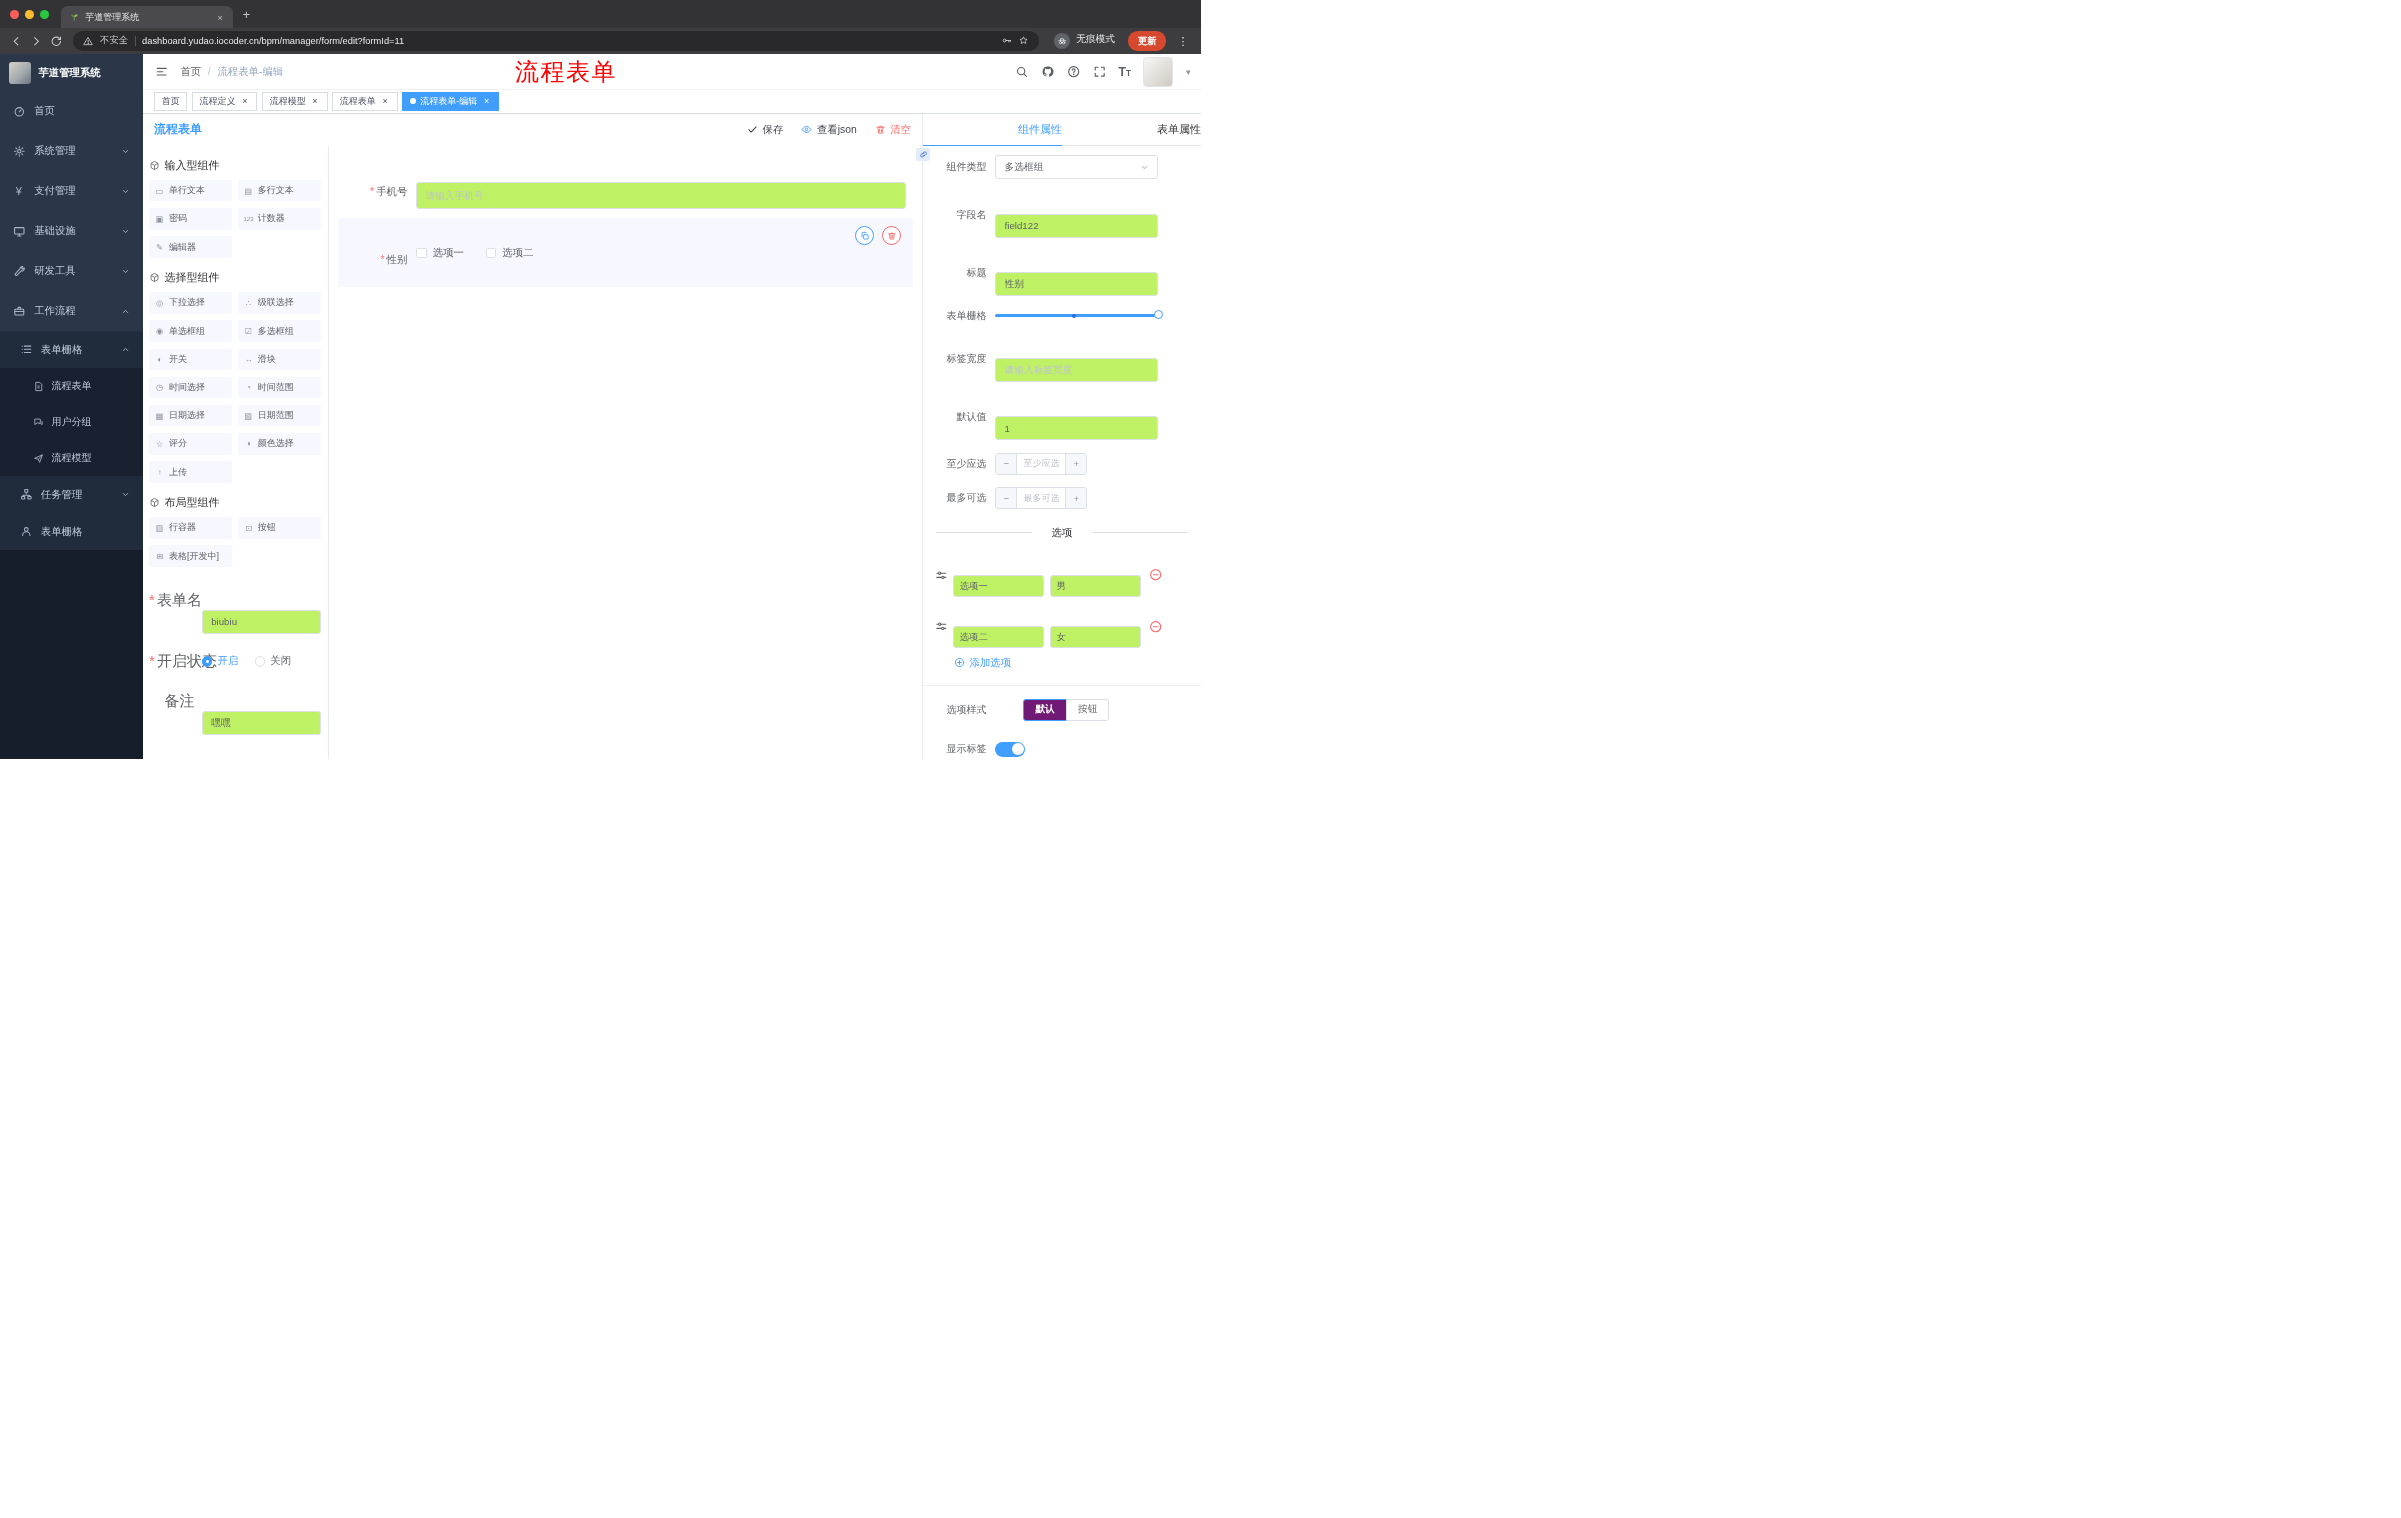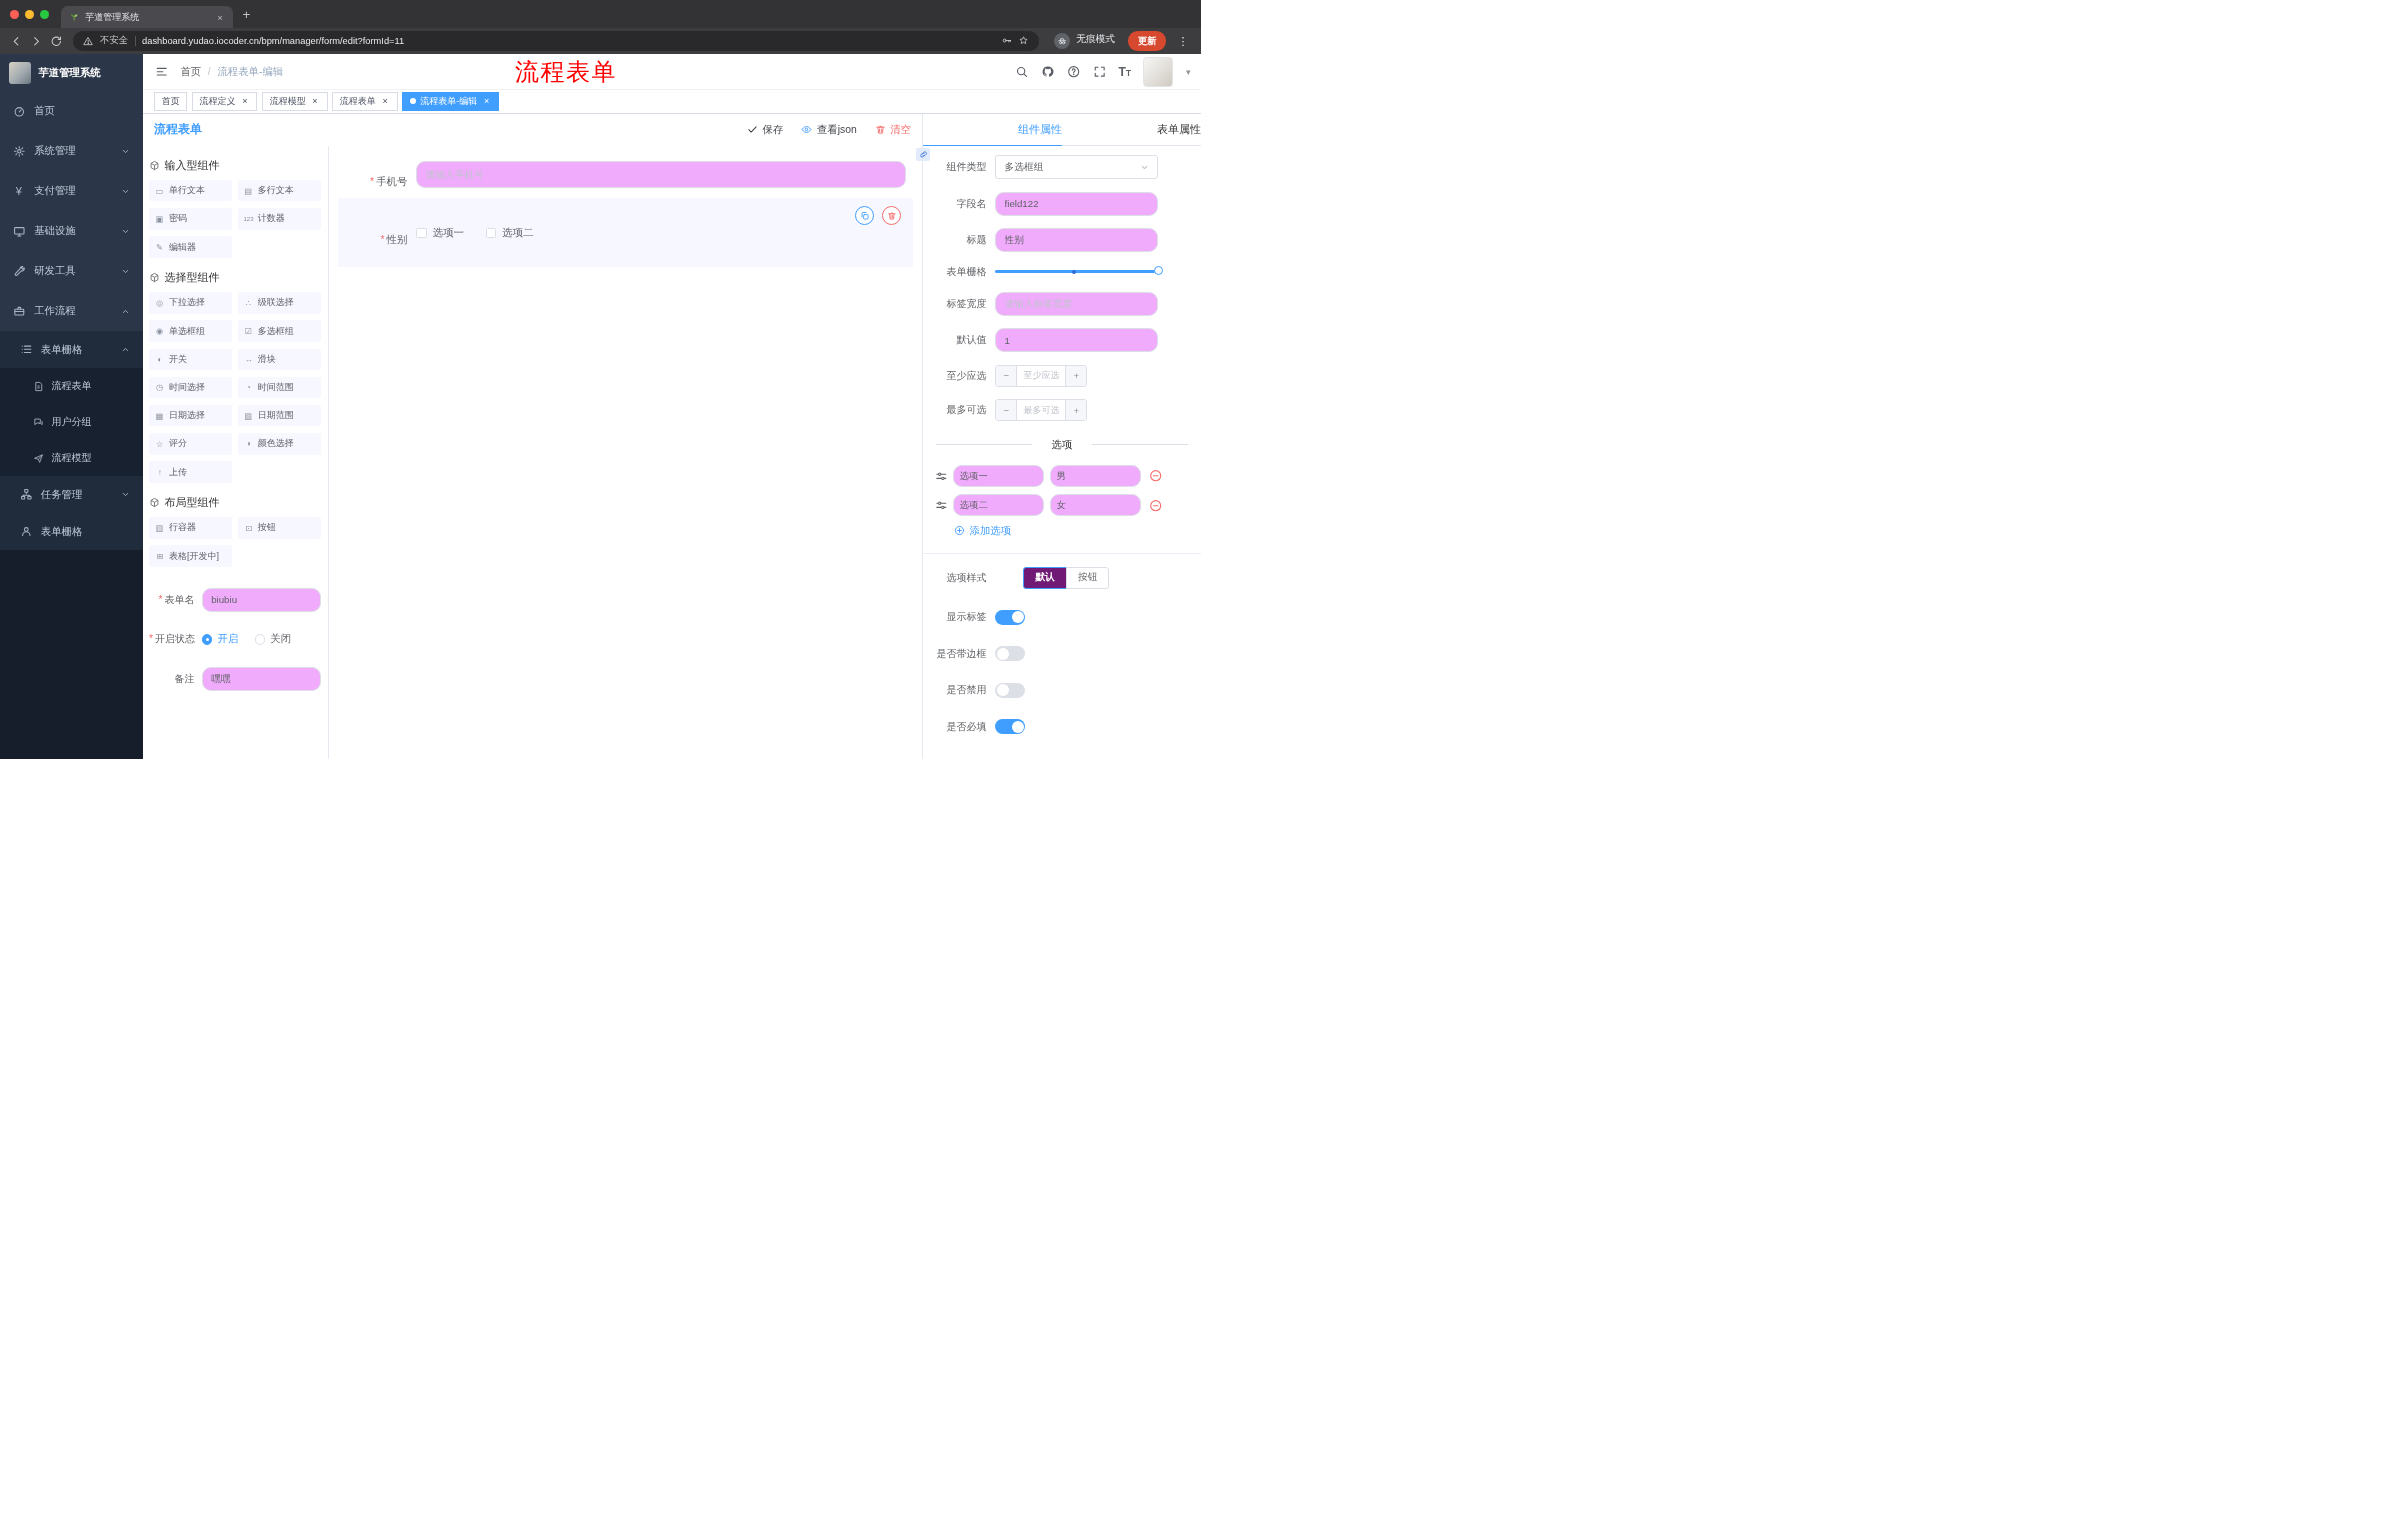--- a/index.html
+++ b/index.html
@@ -88,23 +88,23 @@
   .palette { width:186px; flex:none; border-right:0.7px solid #e6e9f0; padding:0 7.4px 0 6px; overflow:hidden; }
   .pal-title { display:flex; align-items:center; gap:4.5px; font-size:11px; color:#303133; margin:12px 0 7.4px; }
   .pal-title svg { width:11px; height:11px; color:#606266; }
   .pal-grid { display:grid; grid-template-columns:1fr 1fr; gap:6.7px 6px; }
   .pal-item { height:21.5px; background:#f6f7ff; border-radius:2.2px; display:flex; align-items:center; padding:0 5.2px; font-size:9px; color:#606266; gap:3.7px; cursor:move; overflow:hidden; white-space:nowrap; }
   .glyph { min-width:11px; text-align:center; font-size:8.2px; color:#8c93a0; flex:none; }
 
   
   .meta { margin-top:21px; }
   .meta-row { display:flex; margin-bottom:15.6px; }
-  .meta-label { width:53px; flex:none; text-align:right; padding-right:7.4px; font-size:10px; color:#606266; line-height:24px; white-space:nowrap; }
+  .meta-label { width:53px; flex:none; text-align:right; padding-right:7.4px; font-size:15px; color:#606266; line-height:24px; white-space:nowrap; }
   .req { color:#f56c6c; font-style:normal; margin-right:2.2px; }
-  .inp { border:0.7px solid #dcdfe6; border-radius:9px; padding:0 8.2px; font-size:9.7px; color:#606266; background:#f0abfc; outline:none; font-family:inherit; }
+  .inp { border:0.7px solid #dcdfe6; border-radius:3px; padding:0 8.2px; font-size:9.7px; color:#606266; background:#bef264; outline:none; font-family:inherit;margin-top:22px; }
   .inp::placeholder { color:#c0c4cc; }
   .meta .inp { flex:1; height:24px; min-width:0; }
   textarea.inp { height:42px; padding:4.5px 8.2px; resize:none; }
   .radios { display:flex; gap:16.3px; align-items:center; height:24px; }
   .radio { display:flex; align-items:center; gap:5.2px; font-size:10.4px; color:#606266; cursor:pointer; }
   .rdot { width:10.4px; height:10.4px; border:0.7px solid #dcdfe6; border-radius:50%; background:#fff; position:relative; flex:none; }
   .radio.checked .rdot { border-color:#409eff; background:#409eff; }
   .radio.checked .rdot::after { content:""; position:absolute; left:3px; top:3px; width:3px; height:3px; border-radius:50%; background:#fff; }
   .rlabel.on { color:#409eff; }
 

